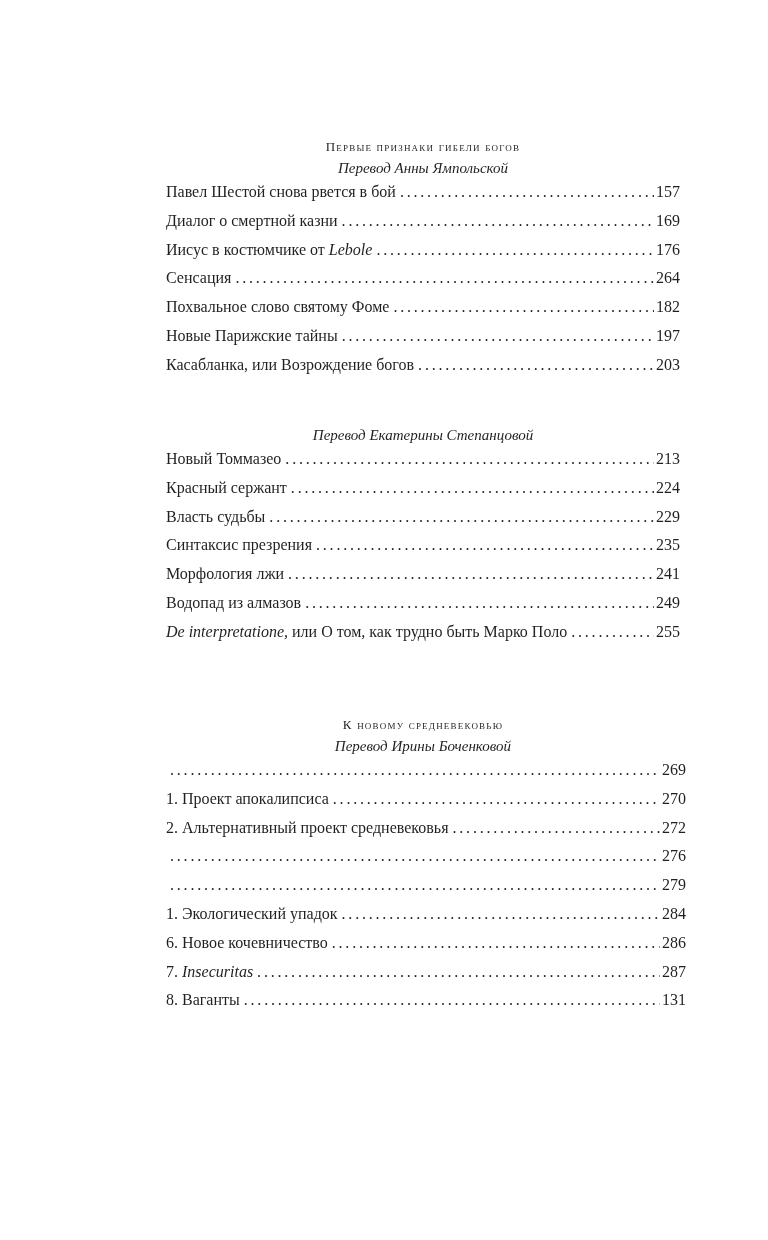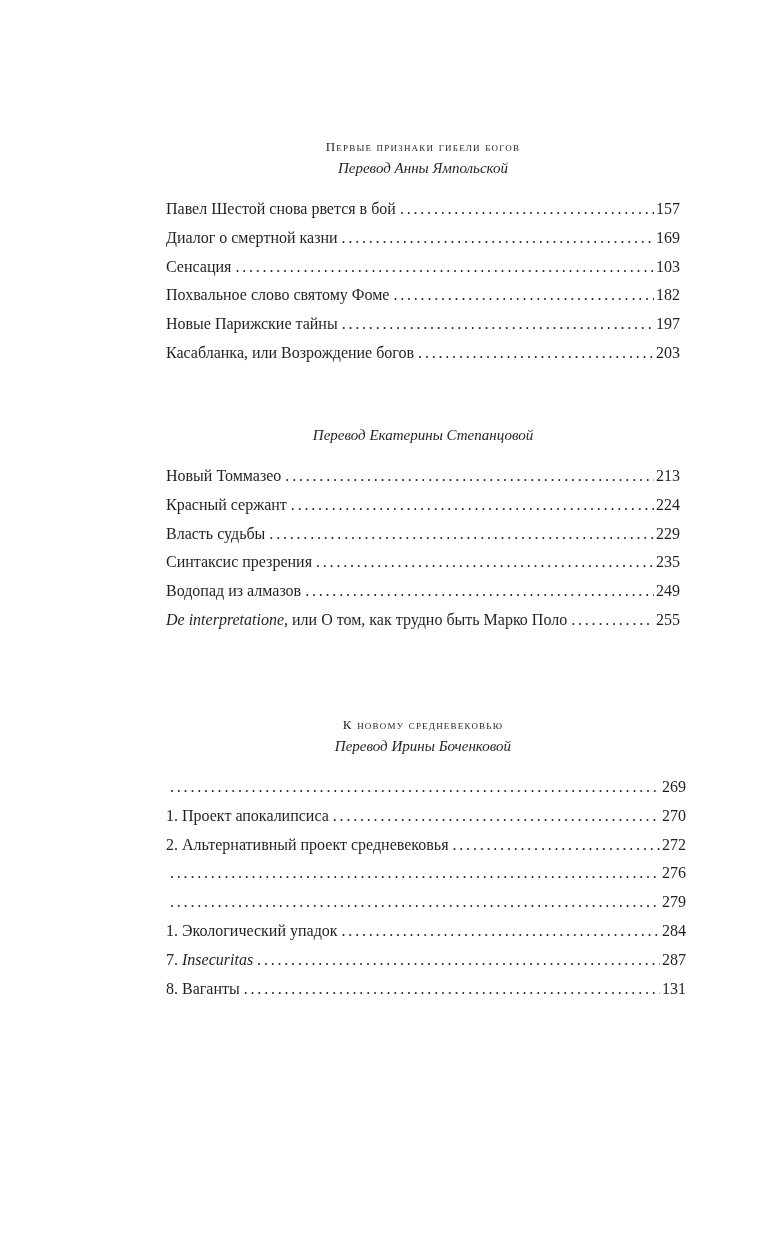--- a/index.html
+++ b/index.html
@@ -11,21 +11,21 @@
     .page { position: absolute; left: 0; top: 0; width: 768px; height: 1240px; }
     .section { position: absolute; left: 166px; width: 514px; }
     .sec-title {
       text-align: center; font-size: 13px; font-variant: small-caps;
       letter-spacing: 1.2px; line-height: 22px; height: 22px;
     }
     .sec-sub {
       text-align: center; font-size: 15px; font-style: italic;
       line-height: 20px; height: 20px; 
     }
-    .entries { margin-top: 17px; }
+    .entries { }
     .entry {
       display: flex; align-items: baseline; height: 28.8px; line-height: 28.8px;
       font-size: 16px; white-space: nowrap; overflow: hidden;
     }
     .entry .label { flex: 0 0 auto; }
     .entry .label i { font-style: italic; }
     .entry .dots {
       flex: 1 1 auto; overflow: hidden; margin: 0 2px 0 4px;
       letter-spacing: 3.6px; color: #231f20;
     }
@@ -49,23 +49,28 @@
           <span class="label"><span>Павел Шестой снова рвется в бой</span></span>
           <span class="dots"></span>
           <span class="page-num">157</span>
         </div>
         <div class="entry">
           <span class="label"><span>Диалог о смертной казни</span></span>
           <span class="dots"></span>
           <span class="page-num">169</span>
         </div>
         <div class="entry">
+          <span class="label"><span>Иисус в костюмчике от </span><i>Lebole</i></span>
+          <span class="dots"></span>
+          <span class="page-num">176</span>
+        </div>
+        <div class="entry">
           <span class="label"><span>Сенсация</span></span>
           <span class="dots"></span>
-          <span class="page-num">103</span>
+          <span class="page-num">264</span>
         </div>
         <div class="entry">
           <span class="label"><span>Похвальное слово святому Фоме</span></span>
           <span class="dots"></span>
           <span class="page-num">182</span>
         </div>
         <div class="entry">
           <span class="label"><span>Новые Парижские тайны</span></span>
           <span class="dots"></span>
           <span class="page-num">197</span>
@@ -93,20 +98,25 @@
         </div>
         <div class="entry">
           <span class="label"><span>Власть судьбы</span></span>
           <span class="dots"></span>
           <span class="page-num">229</span>
         </div>
         <div class="entry">
           <span class="label"><span>Синтаксис презрения</span></span>
           <span class="dots"></span>
           <span class="page-num">235</span>
+        </div>
+        <div class="entry">
+          <span class="label"><span>Морфология лжи</span></span>
+          <span class="dots"></span>
+          <span class="page-num">241</span>
         </div>
         <div class="entry">
           <span class="label"><span>Водопад из алмазов</span></span>
           <span class="dots"></span>
           <span class="page-num">249</span>
         </div>
         <div class="entry">
           <span class="label"><span></span><i>De interpretatione,</i><span> или О том, как трудно быть Марко Поло</span></span>
           <span class="dots"></span>
           <span class="page-num">255</span>
@@ -140,20 +150,25 @@
         <div class="entry">
           <span class="dots"></span>
           <span class="page-num">279</span>
         </div>
         <div class="entry">
           <span class="label"><span>1. Экологический упадок</span></span>
           <span class="dots"></span>
           <span class="page-num">284</span>
         </div>
         <div class="entry">
+          <span class="label"><span>6. Новое кочевничество</span></span>
+          <span class="dots"></span>
+          <span class="page-num">286</span>
+        </div>
+        <div class="entry">
           <span class="label"><span>7. </span><i>Insecuritas</i></span>
           <span class="dots"></span>
           <span class="page-num">287</span>
         </div>
         <div class="entry">
           <span class="label"><span>8. Ваганты</span></span>
           <span class="dots"></span>
           <span class="page-num">131</span>
         </div>
       </div>

